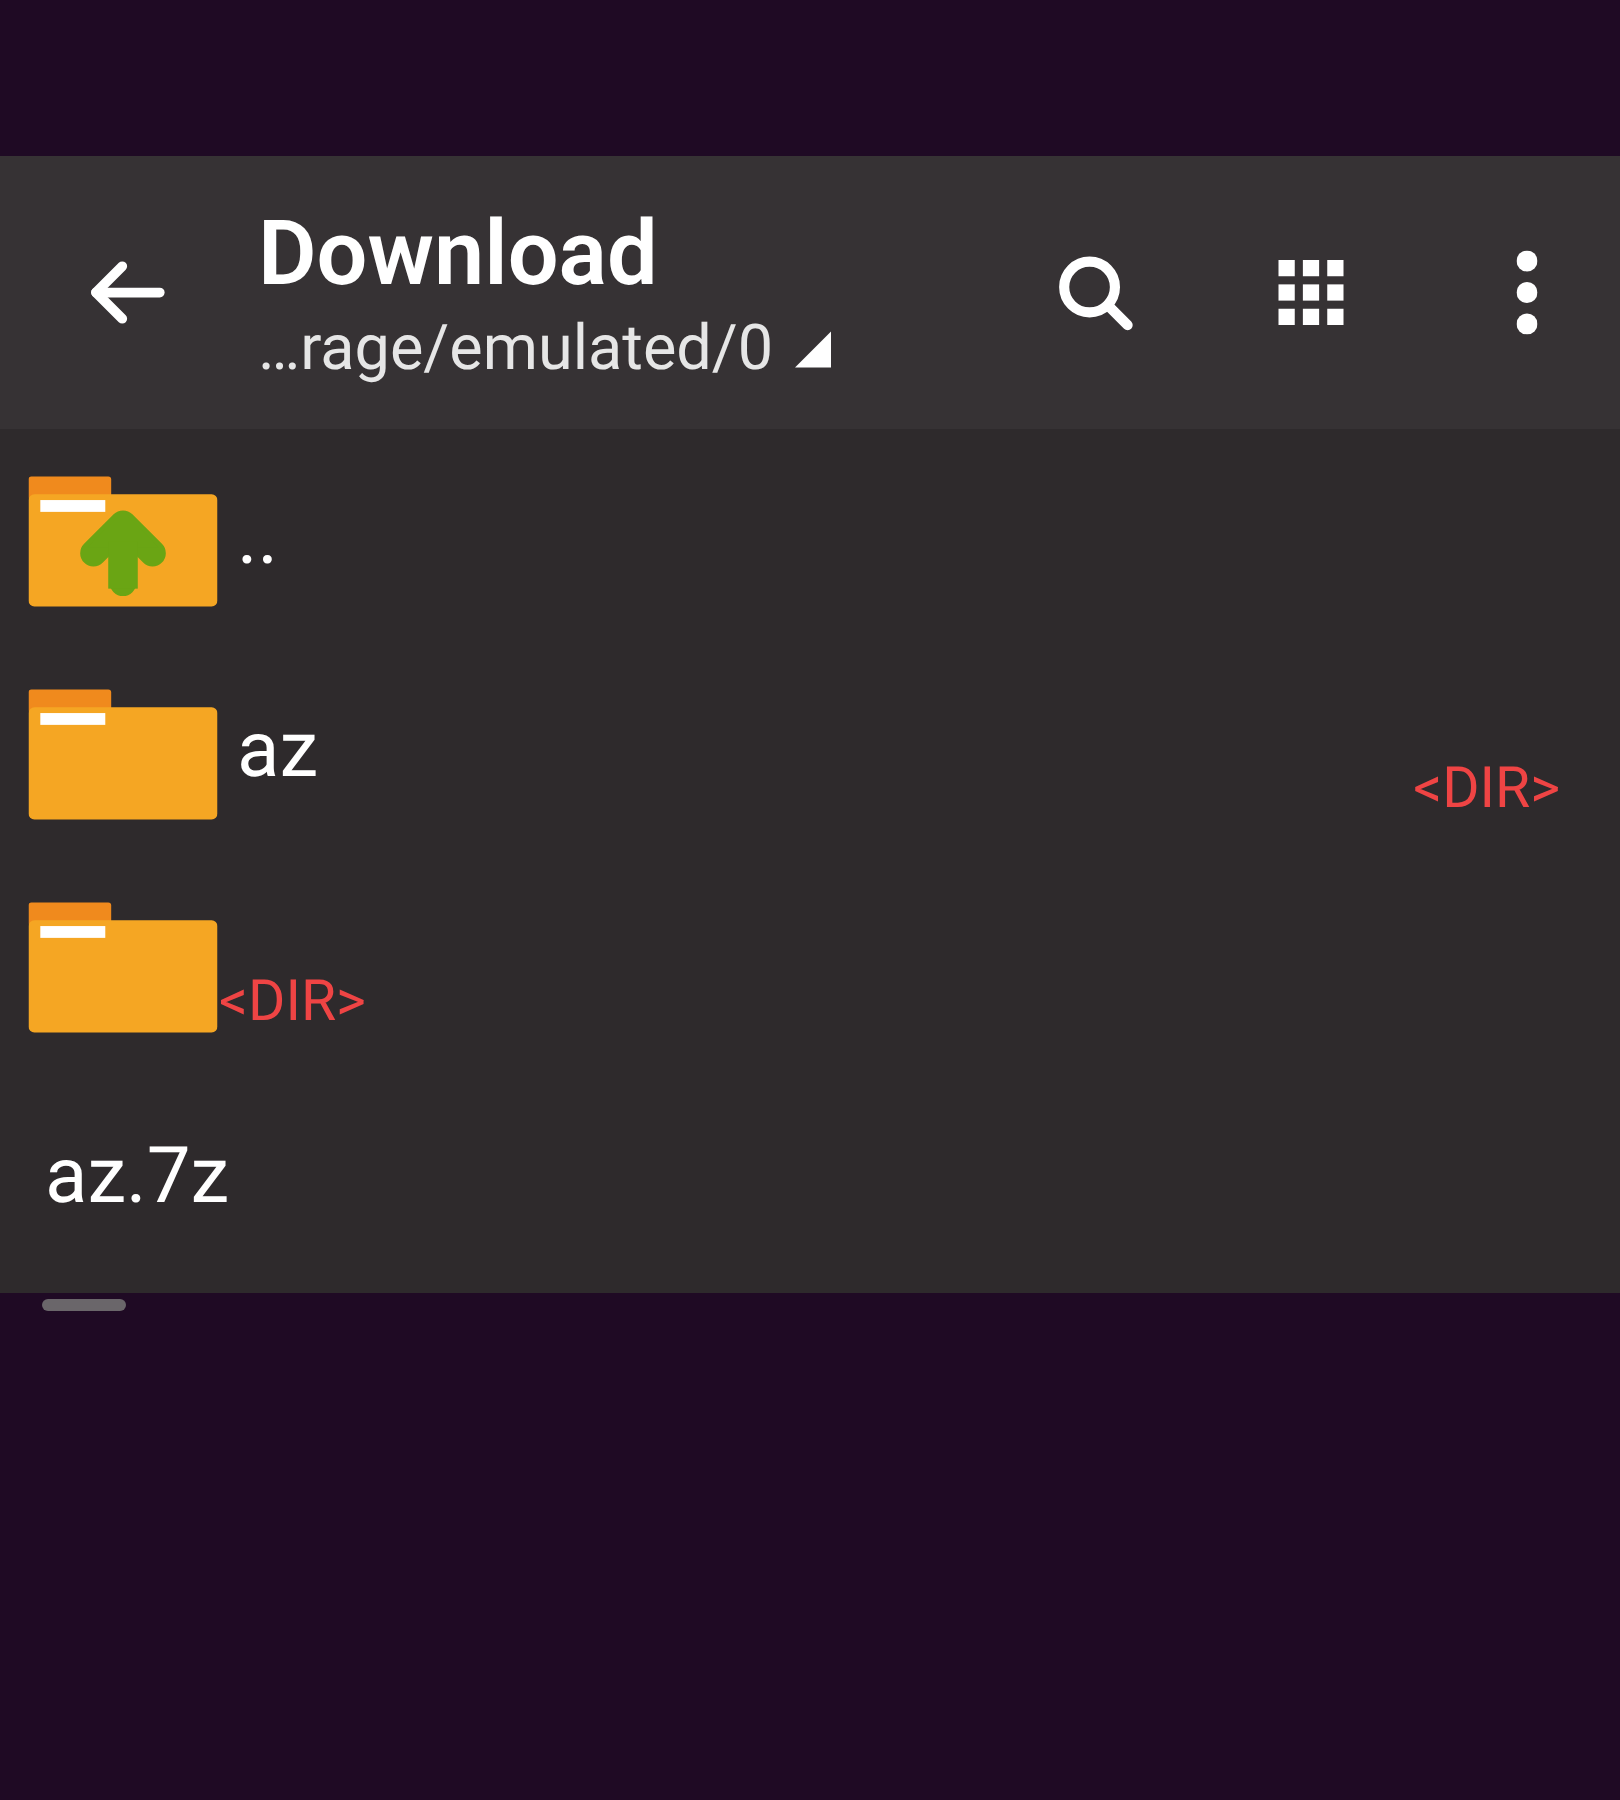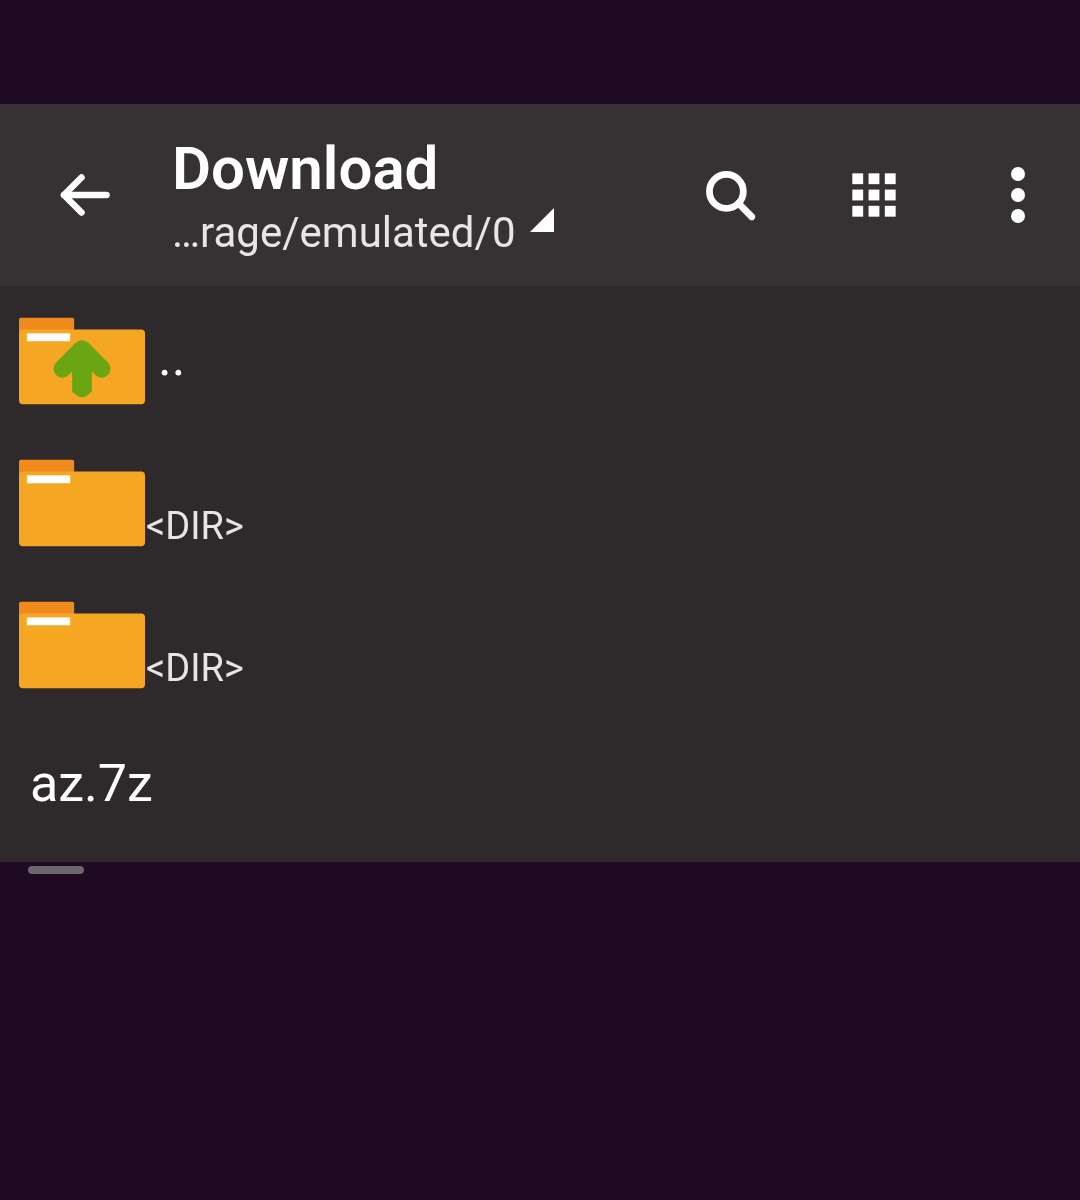--- a/index.html
+++ b/index.html
@@ -33,21 +33,21 @@
     margin-right: 48px;
   }
   .title-block { flex: 1; }
   .title {
     font-size: 60px;
     font-weight: 600;
     color: #fff;
   }
   .subtitle-wrap {
     display: flex;
-    align-items: flex-start;
+    align-items: center;
     gap: 14px;
     margin-top: 4px;
   }
   .subtitle {
     font-size: 42px;
     color: #e6e6e6;
   }
   .dropdown-marker {
     width: 0;
     height: 0;
@@ -90,21 +90,21 @@
     padding-left: 12px;
   }
   .row-name {
     font-size: 52px;
     color: #fff;
   }
   .meta-cell {
     align-self: flex-end;
     text-align: right;
     font-size: 38px;
-    color: #e5e5e5;
+    color: #ef4444;
     padding-bottom: 4px;
   }
   .lower-area {
     width: 100%;
     background: #1f0a24;
     height: 300px;
   }
   .scroll-hint {
     width: 56px;
     height: 8px;
@@ -185,20 +185,23 @@
   </div>
 
   <div class="row">
     <div class="icon-cell">
       <svg width="126" height="96" viewBox="0 0 64 48">
         <rect x="0" y="4" width="28" height="8" rx="1" fill="#f08a1d"></rect>
         <rect x="0" y="10" width="64" height="38" rx="2" fill="#f5a623"></rect>
         <rect x="4" y="12" width="22" height="4" fill="#ffffff"></rect>
       </svg>
     </div>
+    <div class="label-cell">
+      <div class="row-name">az</div>
+    </div>
     <div class="meta-cell">&lt;DIR&gt;</div>
   </div>
 
   <div class="row">
     <div class="icon-cell">
       <svg width="126" height="96" viewBox="0 0 64 48">
         <rect x="0" y="4" width="28" height="8" rx="1" fill="#f08a1d"></rect>
         <rect x="0" y="10" width="64" height="38" rx="2" fill="#f5a623"></rect>
         <rect x="4" y="12" width="22" height="4" fill="#ffffff"></rect>
       </svg>

